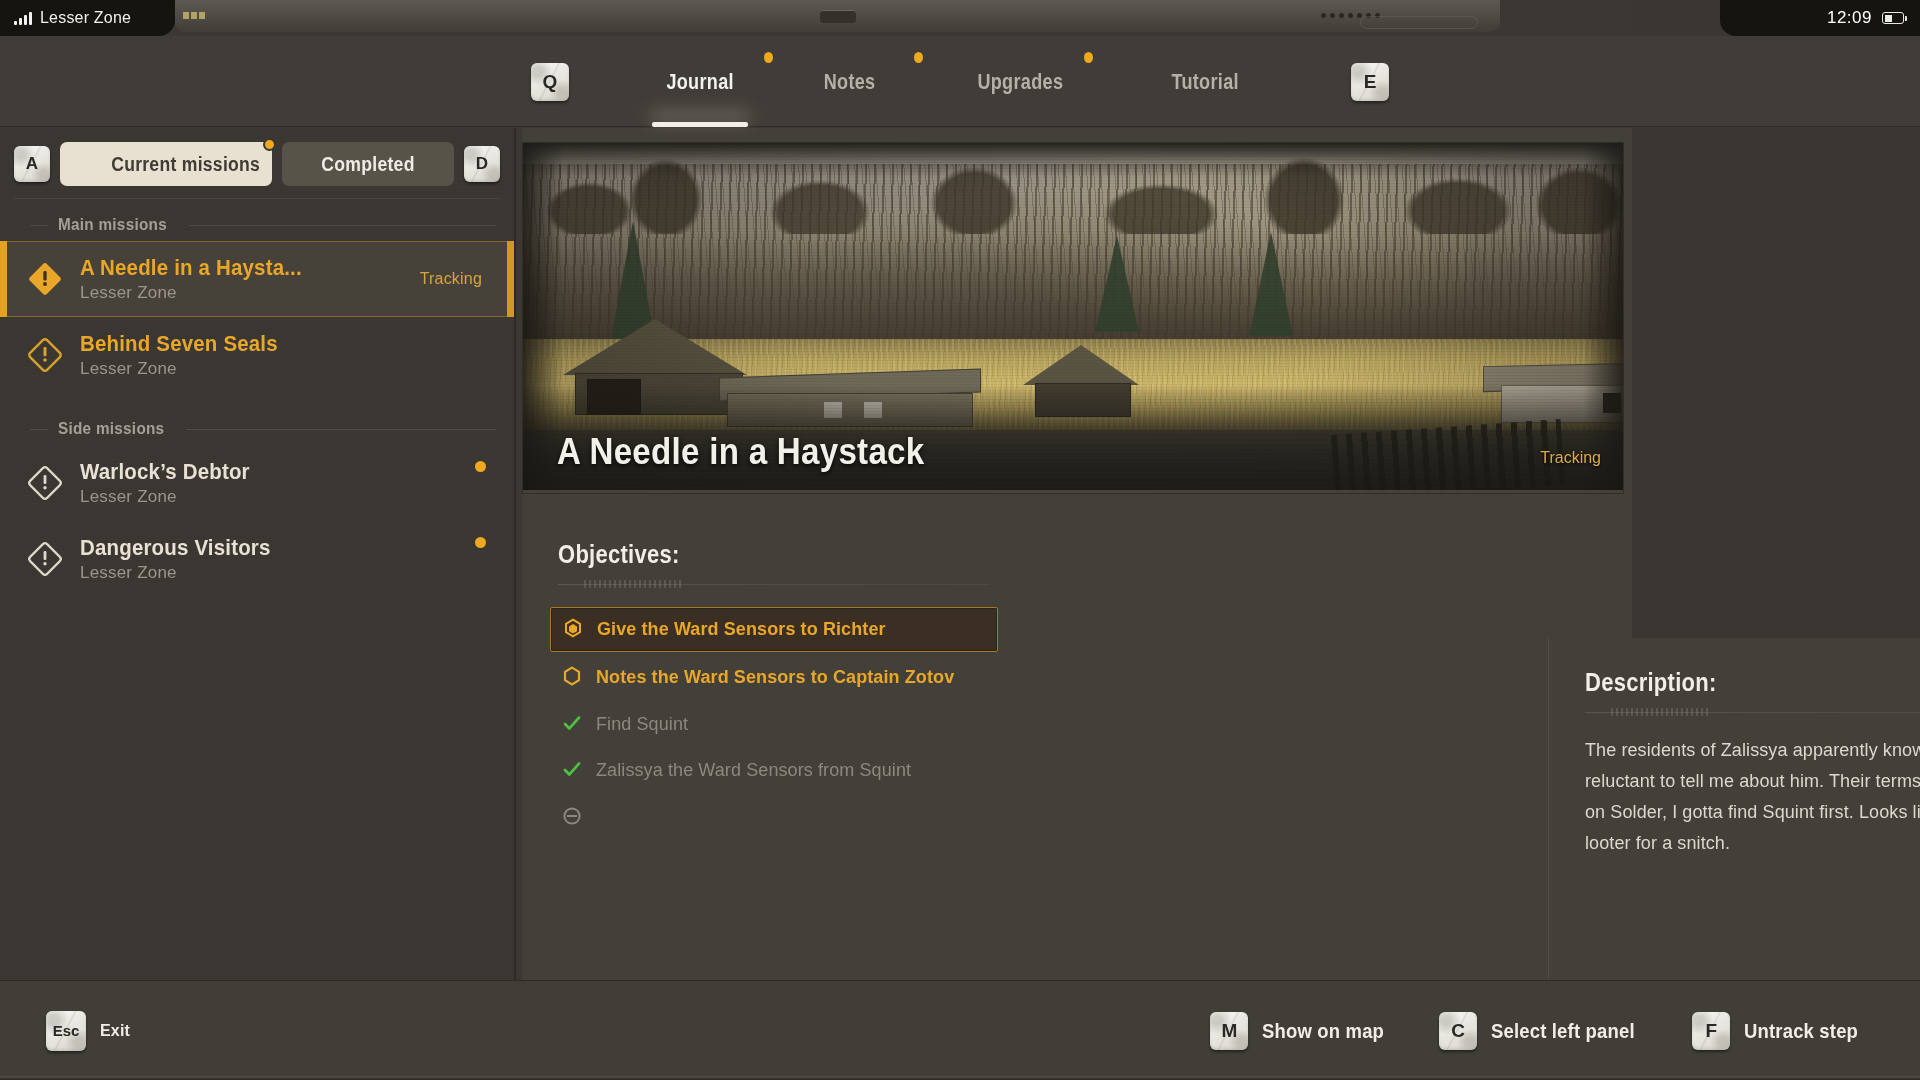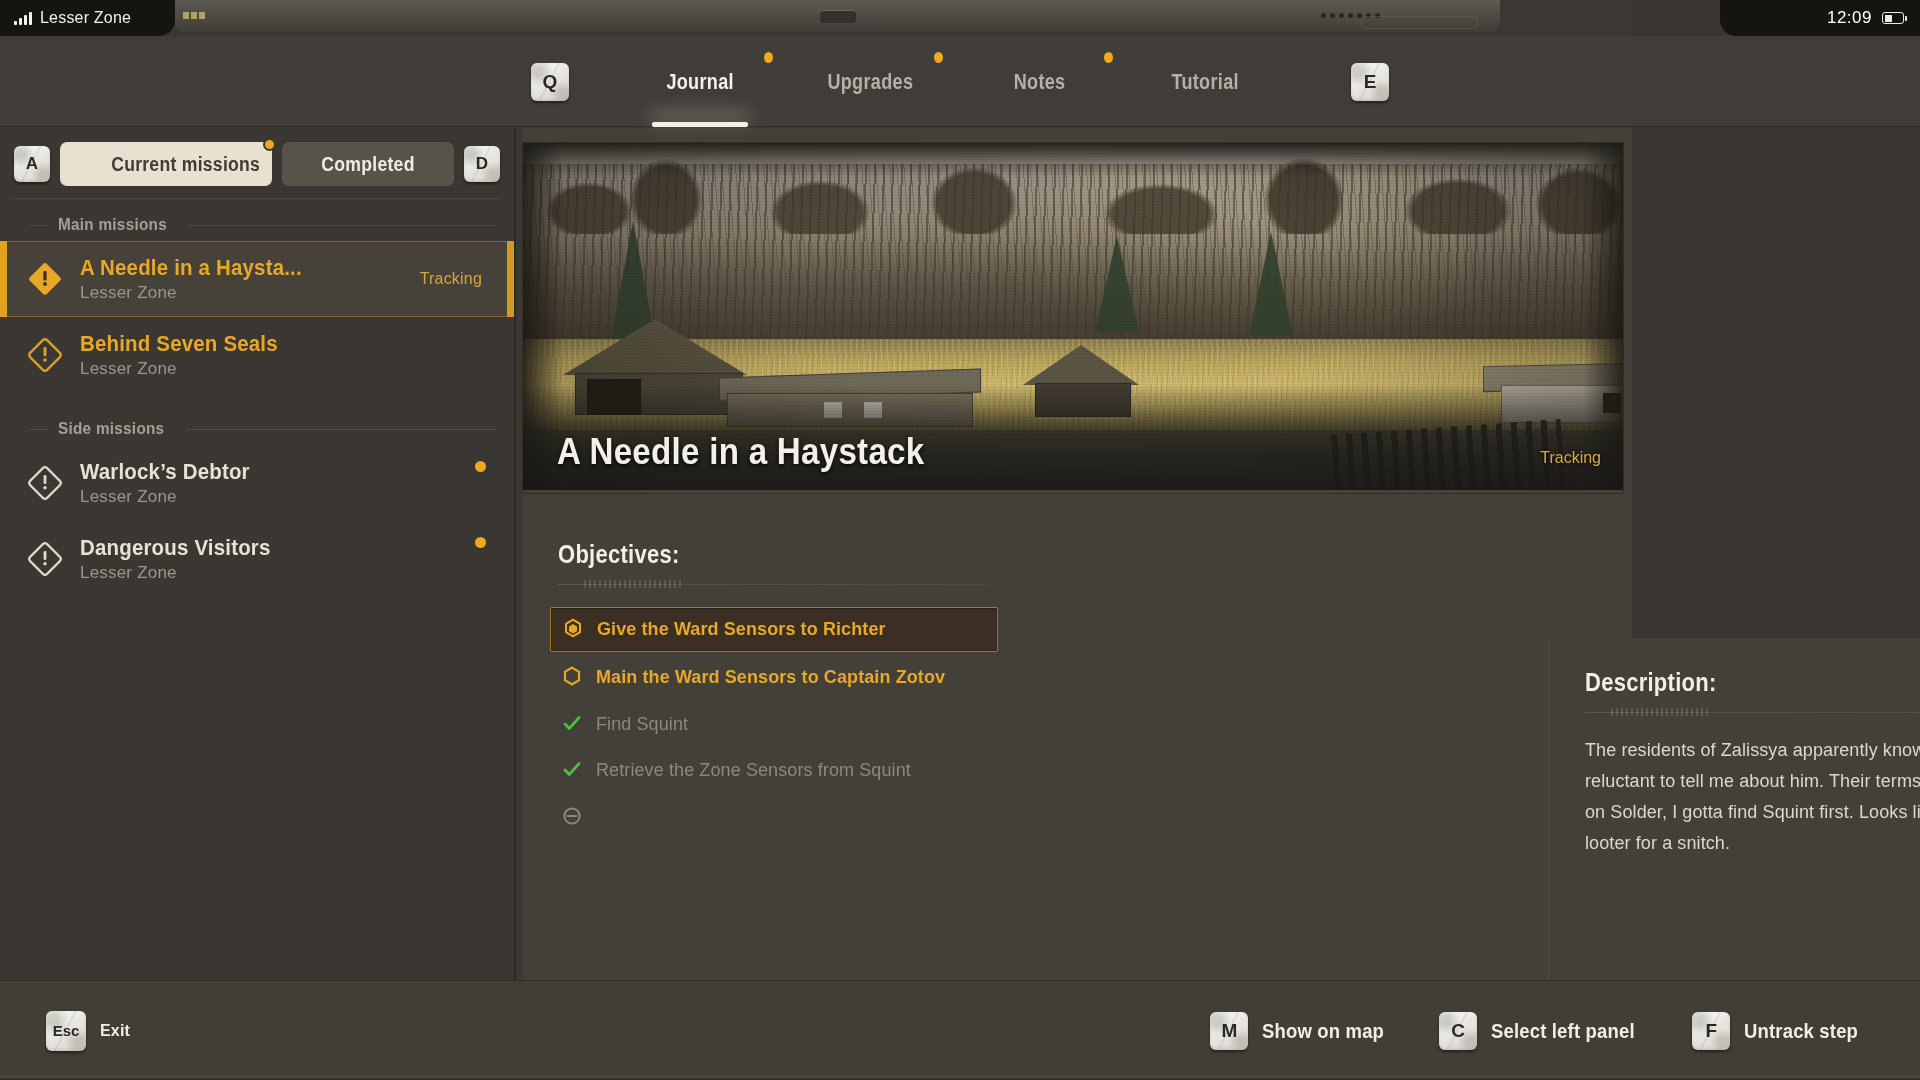--- a/index.html
+++ b/index.html
@@ -250,27 +250,27 @@
       <div class="keycap">
         <span>Q</span>
       </div>
       <div class="nav-gap"></div>
 
       <div class="navtab active" style="width:150px">
         <span class="lbl">Journal</span>
         <span class="dot"></span>
         <span class="underline"></span>
       </div>
+      <div class="navtab" style="width:150px">
+        <span class="lbl">Notes</span>
+        <span class="dot"></span>
+      </div>
       <div class="navtab" style="width:190px">
         <span class="lbl">Upgrades</span>
         <span class="dot" style="right:22px"></span>
-      </div>
-      <div class="navtab" style="width:150px">
-        <span class="lbl">Notes</span>
-        <span class="dot"></span>
       </div>
       <div class="navtab" style="width:180px">
         <span class="lbl">Tutorial</span>
       </div>
 
       <div class="nav-gap"></div>
       <div class="keycap">
         <span>E</span>
       </div>
 
@@ -452,39 +452,39 @@
           </span>
           <span class="txt amber">Give the Ward Sensors to Richter</span>
         </div>
 
         <div class="obj">
           <span class="ico">
             <svg viewBox="0 0 20 20">
               <polygon points="10,1.6 17,5.8 17,14.2 10,18.4 3,14.2 3,5.8" fill="none" stroke="#e9a72a" stroke-width="2.2"></polygon>
             </svg>
           </span>
-          <span class="txt amber">Main the Ward Sensors to Captain Zotov</span>
+          <span class="txt amber">Notes the Ward Sensors to Captain Zotov</span>
         </div>
 
         <div class="obj">
           <span class="ico">
             <svg viewBox="0 0 20 20">
               <path d="M3 11 L7.4 15.4 L17 4.6" fill="none" stroke="#4cc23e" stroke-width="2.8" stroke-linecap="round" stroke-linejoin="round"></path>
             </svg>
           </span>
           <span class="txt dim">Find Squint</span>
         </div>
 
         <div class="obj">
           <span class="ico">
             <svg viewBox="0 0 20 20">
               <path d="M3 11 L7.4 15.4 L17 4.6" fill="none" stroke="#4cc23e" stroke-width="2.8" stroke-linecap="round" stroke-linejoin="round"></path>
             </svg>
           </span>
-          <span class="txt dim">Retrieve the Zone Sensors from Squint</span>
+          <span class="txt dim">Zalissya the Ward Sensors from Squint</span>
         </div>
 
         <div class="obj">
           <span class="ico">
             <svg viewBox="0 0 20 20">
               <circle cx="10" cy="10" r="7.6" fill="none" stroke="#8d887f" stroke-width="2"></circle>
               <line x1="5.6" y1="10" x2="14.4" y2="10" stroke="#8d887f" stroke-width="2" stroke-linecap="round"></line>
             </svg>
           </span>
         </div>

